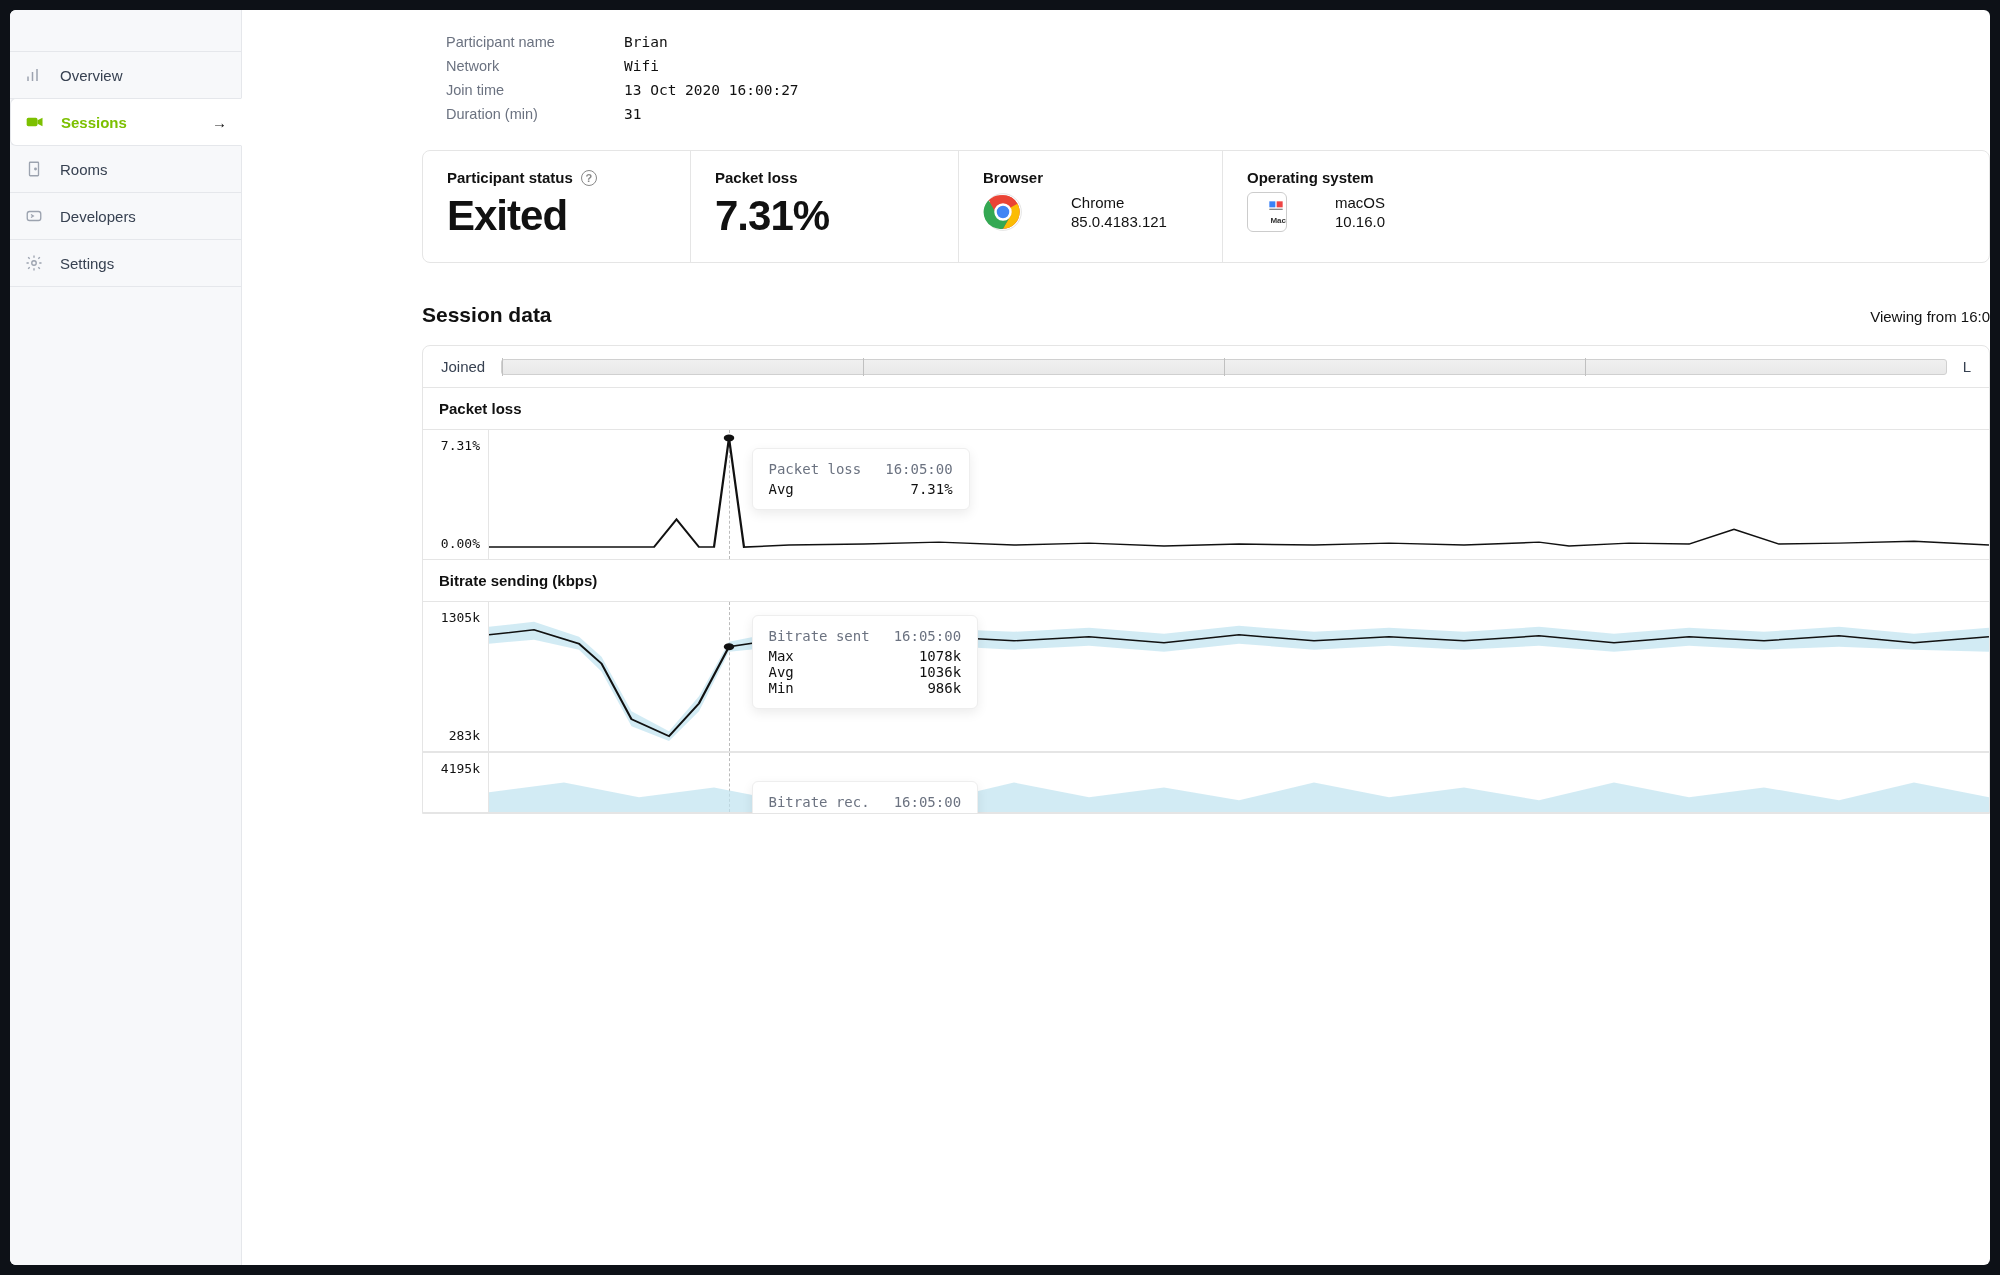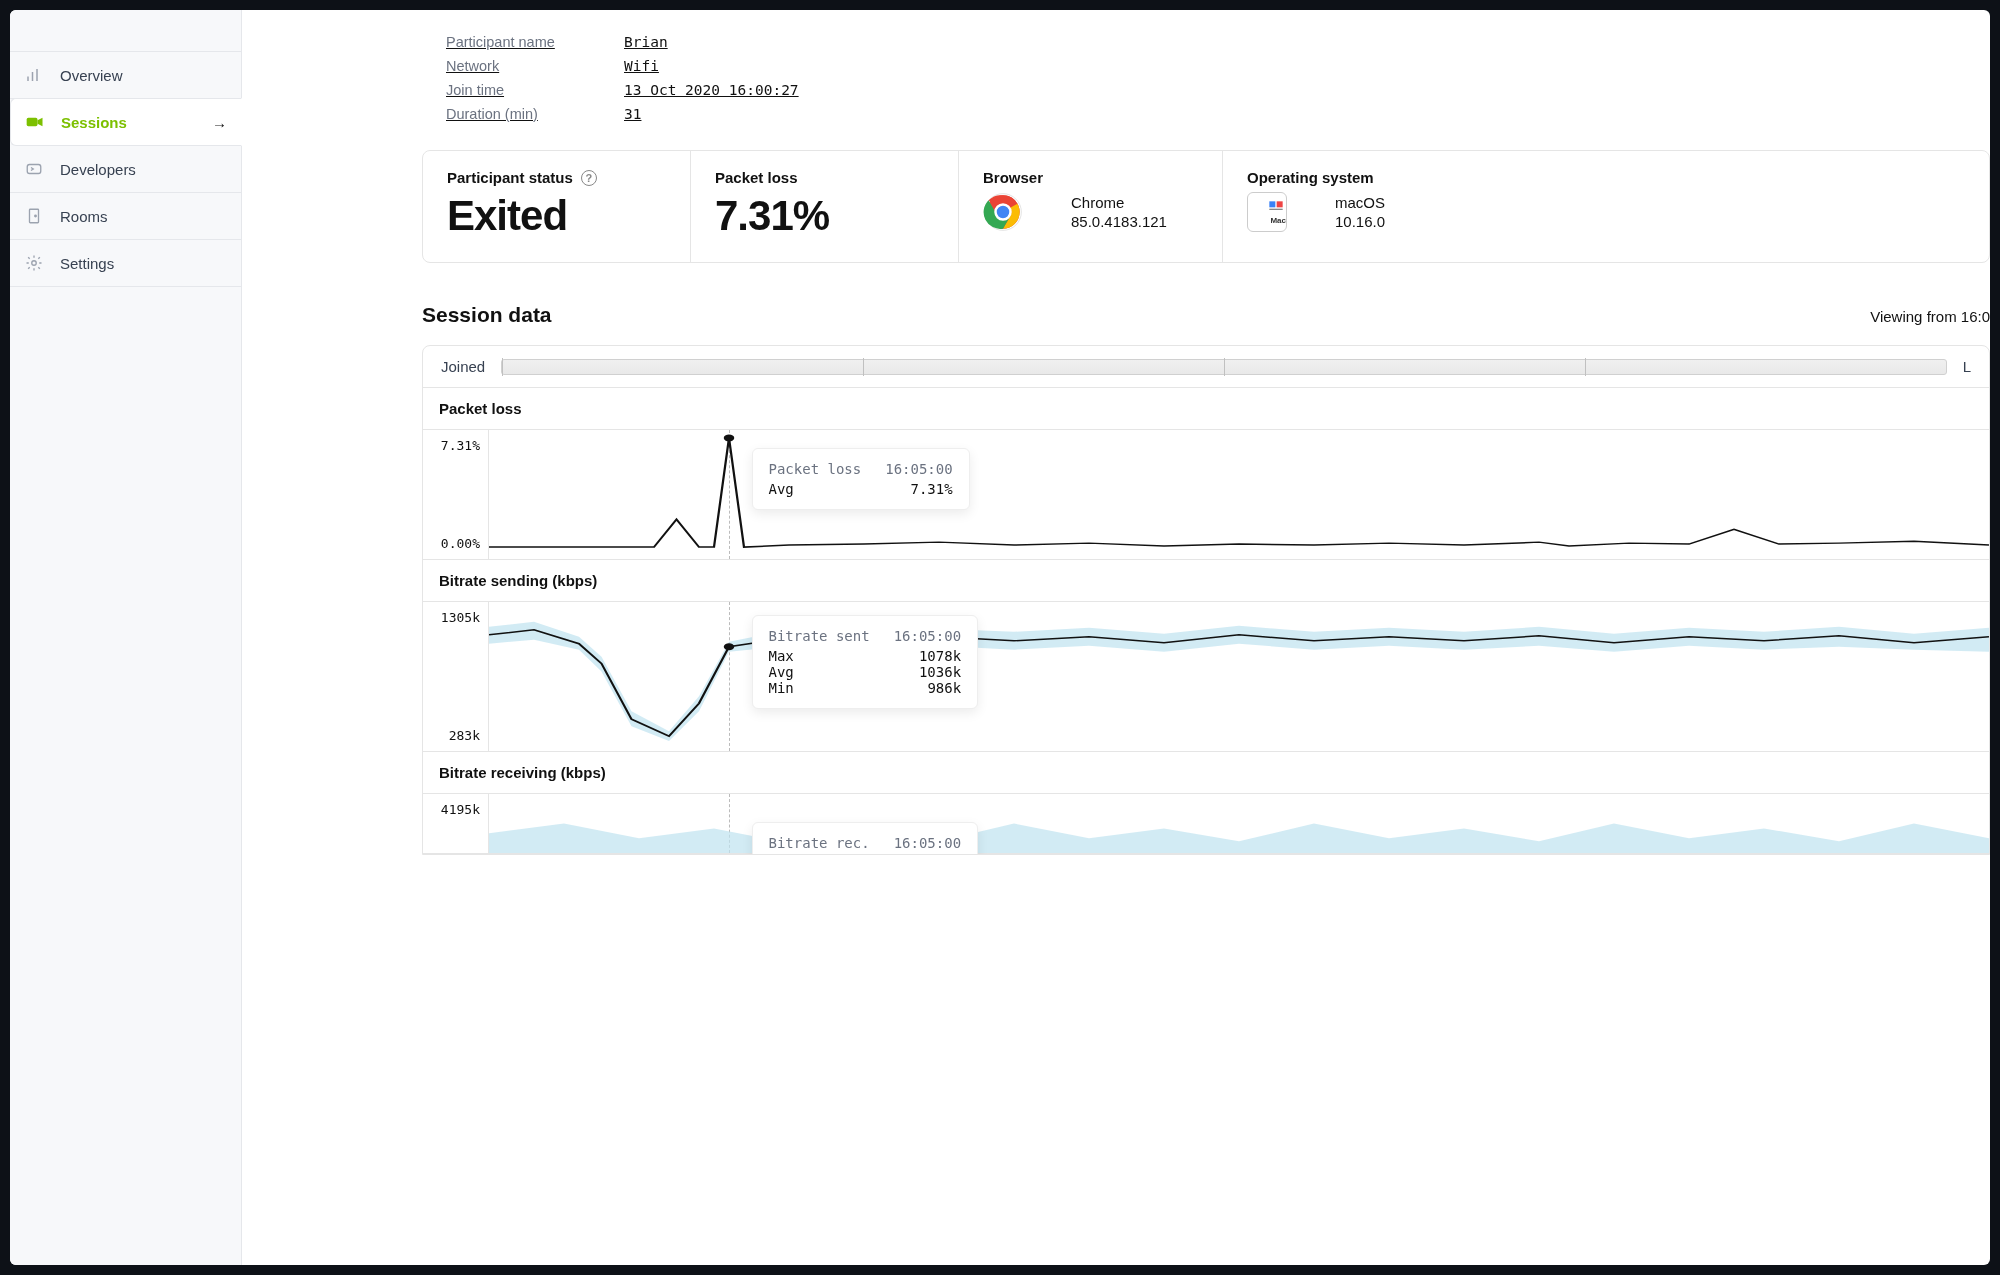--- a/index.html
+++ b/index.html
@@ -69,21 +69,21 @@
   }
   
   .main {
     flex: 1;
     overflow: auto;
     padding: 0 0 0 180px;
   }
   .content {
     padding-top: 10px;
   }
-  .meta-table { margin: 10px 0 24px 24px; text-decoration: underline; }
+  .meta-table { margin: 10px 0 24px 24px; }
   .meta-row { display: flex; align-items: center; height: 24px; font-size: 14.5px; }
   .meta-label { width: 178px; color: var(--text-muted); }
   .meta-value { font-family: var(--mono); color: #111; }
   
   .cards {
     display: flex;
     border: 1px solid var(--panel-border);
     border-radius: 8px;
     overflow: hidden;
     margin-bottom: 40px;
@@ -199,35 +199,35 @@
             <path d="M15 10l6-3v10l-6-3z"></path>
           </svg>
       </span>
       <span>Sessions</span>
       <span class="arrow">→</span>
     </div>
 
     <div class="side-item">
       <span class="icon">
         <svg viewBox="0 0 24 24" width="18" height="18" fill="none" stroke="currentColor" stroke-width="1.8">
+            <rect x="6" y="3" width="12" height="18" rx="1"></rect>
+            <circle cx="14" cy="12" r="1" fill="currentColor"></circle>
+          </svg>
+      </span>
+      <span>Rooms</span>
+    </div>
+
+    <div class="side-item">
+      <span class="icon">
+        <svg viewBox="0 0 24 24" width="18" height="18" fill="none" stroke="currentColor" stroke-width="1.8">
             <rect x="3" y="6" width="18" height="12" rx="3"></rect>
             <path d="M8 10l3 2-3 2"></path>
           </svg>
       </span>
       <span>Developers</span>
-    </div>
-
-    <div class="side-item">
-      <span class="icon">
-        <svg viewBox="0 0 24 24" width="18" height="18" fill="none" stroke="currentColor" stroke-width="1.8">
-            <rect x="6" y="3" width="12" height="18" rx="1"></rect>
-            <circle cx="14" cy="12" r="1" fill="currentColor"></circle>
-          </svg>
-      </span>
-      <span>Rooms</span>
     </div>
 
     <div class="side-item">
       <span class="icon">
         <svg viewBox="0 0 24 24" width="18" height="18" fill="none" stroke="currentColor" stroke-width="1.8">
             <circle cx="12" cy="12" r="3"></circle>
             <path d="M12 2v3M12 19v3M4.2 4.2l2.1 2.1M17.7 17.7l2.1 2.1M2 12h3M19 12h3M4.2 19.8l2.1-2.1M17.7 6.3l2.1-2.1"></path>
           </svg>
       </span>
       <span>Settings</span>
@@ -381,21 +381,20 @@
                 <div class="tt-row">
                   <span>Min</span>
                   <span>986k</span>
                 </div>
               </div>
             </div>
           </div>
         </div>
 
         <div class="chart-block">
-          <div class="chart-title">Bitrate receiving (kbps)</div>
           <div class="chart-body short">
             <div class="yaxis" style="justify-content:flex-start">
               <span>4195k</span>
             </div>
             <div class="plot">
               <div class="cursor-line"></div>
               <svg viewBox="0 0 1000 60" preserveAspectRatio="none">
                 <path fill="#bfe3ef" opacity="0.7" d="M0,40 50,30 100,45 150,35 200,50 250,32 300,48 350,30 400,45 450,35 500,48 550,30 600,45 650,35 700,48 750,30 800,45 850,35 900,48 950,30 1000,45 L1000,60 0,60 Z"></path>
               </svg>
               <div class="tooltip" style="top:28px">

